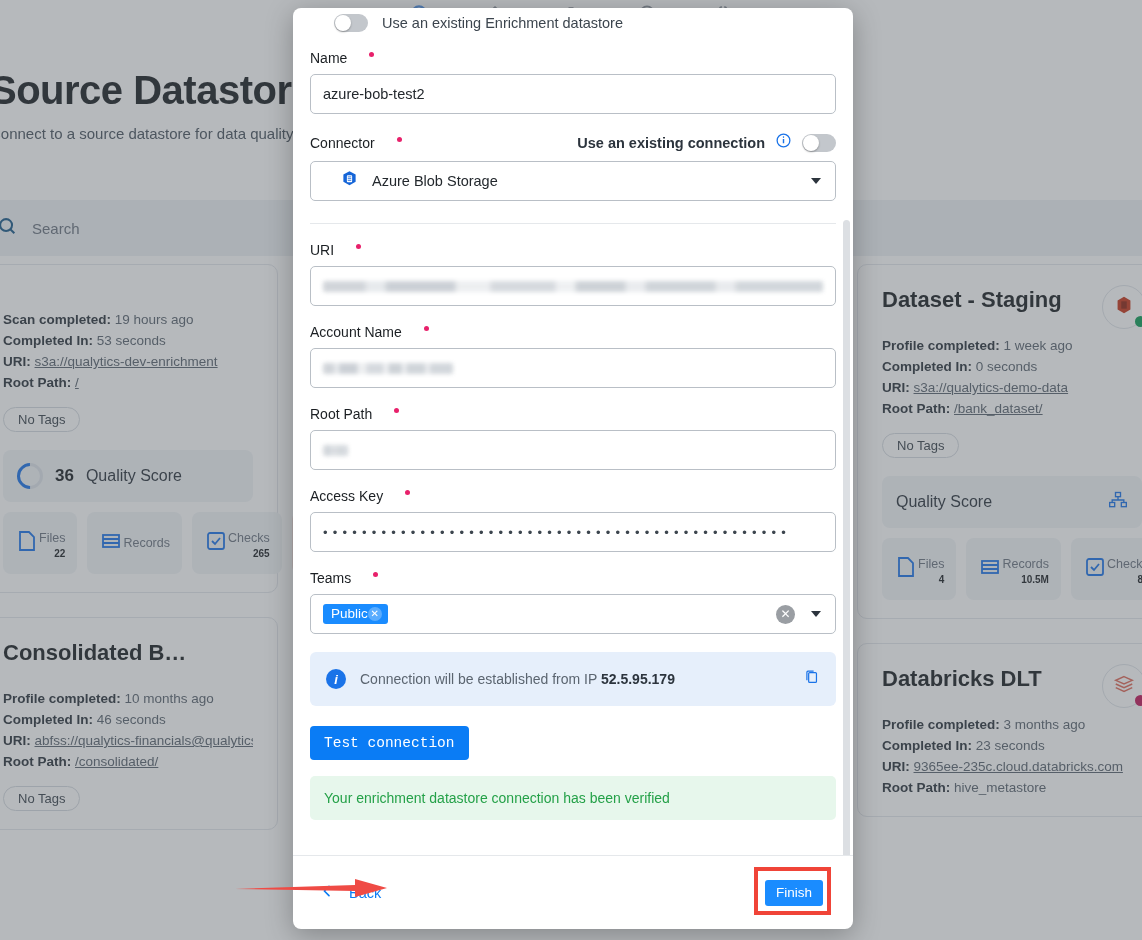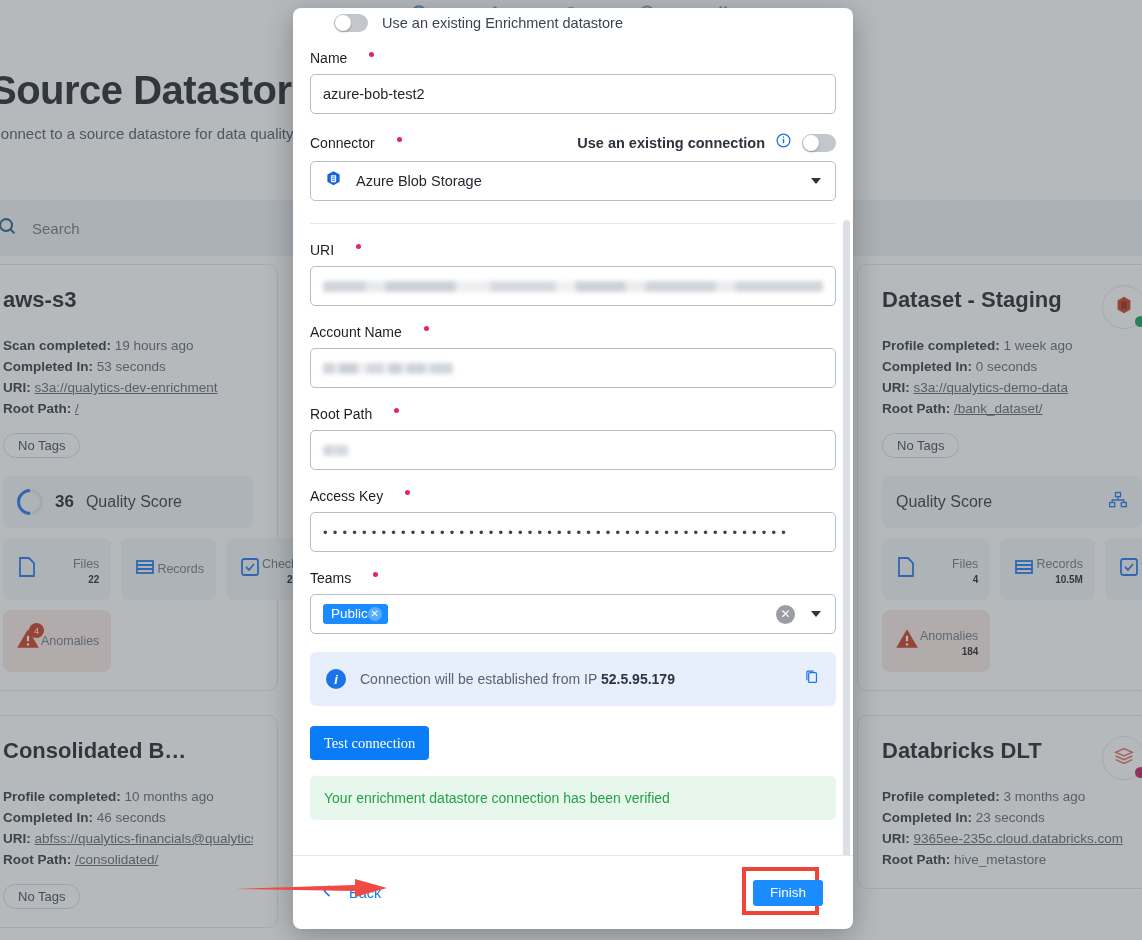--- a/index.html
+++ b/index.html
@@ -96,21 +96,21 @@
   .score-ring {
     width: 26px; height: 26px; border-radius: 50%;
     border: 3px solid #dfe4ea;
     border-top-color: #1a73e8; border-left-color: #1a73e8;
     transform: rotate(-45deg);
   }
   .score-num { font-size: 17px; font-weight: 700; color: #1b1f23; }
   .score-label { font-size: 16px; color: #2c343d; }
   .score-extra { position: absolute; right: 14px; }
 
-  .tiles { margin-top: 10px; display: grid; grid-template-columns: 1fr 1fr 1fr; gap: 10px; }
+  .tiles { margin-top: 10px; display: grid; grid-template-columns: 1fr 1fr 1fr 1fr; gap: 10px; }
   .tile {
     background: #f1f4f7; border-radius: 8px; height: 62px;
     display: flex; align-items: center; justify-content: space-between;
     padding: 0 12px;
   }
   .tile.alert { background: #f8e7e4; }
   .tile-txt { text-align: right; }
   .tile-label { font-size: 12.5px; color: #6b7480; }
   .tile-value { font-size: 10px; font-weight: 700; color: #1b1f23; margin-top: 2px; }
 
@@ -178,21 +178,21 @@
   .connector-head {
     display: flex; align-items: center; justify-content: space-between;
     margin-top: 18px;
   }
   .conn-right { display: flex; align-items: center; gap: 10px; }
   .conn-right .lbl { font-size: 14.5px; font-weight: 700; color: #2c343d; }
 
   .select {
     margin-top: 8px; height: 40px;
     border: 1px solid #b9bfc6; border-radius: 5px;
-    display: flex; align-items: center; gap: 12px; padding: 0 12px;
+    display: flex; align-items: center; gap: 12px; padding: 0 28px;
     font-size: 14.5px; color: #23282d; position: relative;
   }
   .caret {
     position: absolute; right: 14px; width: 0; height: 0;
     border-left: 5px solid transparent; border-right: 5px solid transparent;
     border-top: 6px solid #2c343d;
   }
 
   .chips-input {
     margin-top: 8px; height: 40px;
@@ -227,21 +227,21 @@
     display: flex; align-items: center; justify-content: center; flex: none;
   }
   .info-txt { font-size: 14px; color: #5b6570; }
   .info-txt b { color: #2c343d; font-weight: 700; }
   .copy-ic { position: absolute; right: 16px; }
 
   .btn-primary {
     margin-top: 20px;
     background: #0a7cf5; color: #fff; border: none; border-radius: 4px;
     height: 34px; padding: 0 14px; font-size: 14.5px;
-    font-family: Liberation Serif, serif; cursor: pointer;
+    font-family: Liberation Mono, monospace; cursor: pointer;
   }
   .success-box {
     margin-top: 16px; background: #e7f7ec; border-radius: 5px;
     height: 44px; display: flex; align-items: center; padding: 0 14px;
     font-size: 14px; color: #24a148;
   }
 
   #modal-footer {
     border-top: 1px solid #e5e8eb;
     height: 74px; display: flex; align-items: center; justify-content: space-between;
@@ -251,21 +251,21 @@
 
   #finish-wrap { position: relative; }
   #finish-highlight {
     position: absolute; left: -11px; top: -13px;
     width: 77px; height: 48px;
     border: 4px solid #f04438; background: #fff;
   }
   #finish-btn {
     position: relative;
     background: #1a8cff; color: #fff; border: none; border-radius: 3px;
-    height: 26px; padding: 0 17px; font-size: 13.5px;
+    height: 26px; padding: 0 11px; font-size: 13.5px;
     font-family: "Liberation Sans", sans-serif; cursor: pointer; text-align: right;
   }
   #arrow {
     position: absolute; right: 752px; top: 877px;
     width: 155px; height: 22px; pointer-events: none;
   }
 </style>
 </head>
 <body>
 
@@ -315,21 +315,20 @@
           </svg>
       </span>
       <span id="bg-search-text">Search</span>
     </div>
   </div>
 
   <div id="bg-cards">
 
     <div class="card-col">
       <div class="ds-card col-a">
-        <div class="card-title">aws-s3</div>
         <div class="card-meta">
           <div class="card-meta-row"><b>Scan completed:</b>
             <span>19 hours ago</span></div>
           <div class="card-meta-row"><b>Completed In:</b>
             <span>53 seconds</span></div>
           <div class="card-meta-row"><b>URI:</b>
             <a href="#">s3a://qualytics-dev-enrichment</a></div>
           <div class="card-meta-row"><b>Root Path:</b>
             <a href="#">/</a></div>
         </div>

